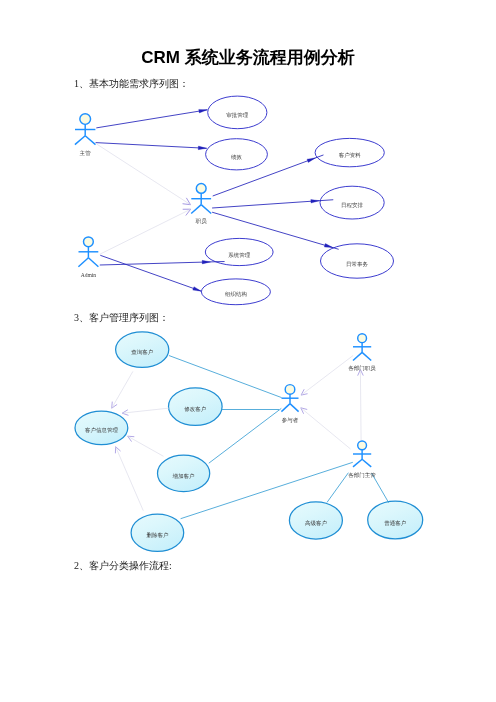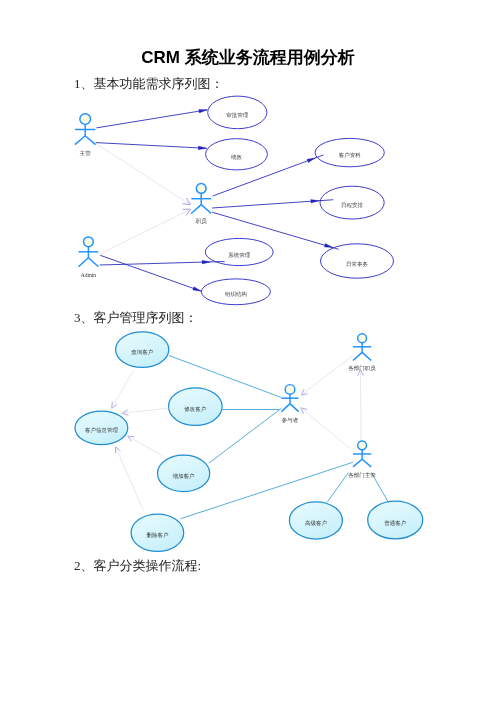--- a/index.html
+++ b/index.html
@@ -3,21 +3,21 @@
 <meta charset="utf-8">
 <title>CRM</title>
 <style>
   html,body{margin:0;padding:0;background:#ffffff;-webkit-font-smoothing:antialiased;}
   svg text{ -webkit-font-smoothing:antialiased; }
   body{width:496px;height:702px;overflow:hidden;position:relative;
        font-family:"Liberation Serif", serif;color:#000;}
   .page{position:absolute;left:0;top:0;width:432px;height:702px;background:#fff;}
   .doc-title{position:absolute;left:0;top:49px;width:496px;text-align:center;
       font-family:"Liberation Sans", sans-serif;font-weight:bold;font-size:17px;line-height:17px;}
-  .para{position:absolute;font-size:13px;color:#222;white-space:nowrap;line-height:12px;}
+  .para{position:absolute;font-size:10px;color:#222;white-space:nowrap;line-height:12px;}
   .fig{position:absolute;}
 </style>
 </head>
 <body>
 
 <div class="page">
   <div class="doc-title">CRM 系统业务流程用例分析</div>
   <div class="para" style="left:74px;top:78px;">1、基本功能需求序列图：</div>
   <div class="para" style="left:74px;top:312px;">3、客户管理序列图：</div>
   <div class="para" style="left:74px;top:560px;">2、客户分类操作流程:</div>

